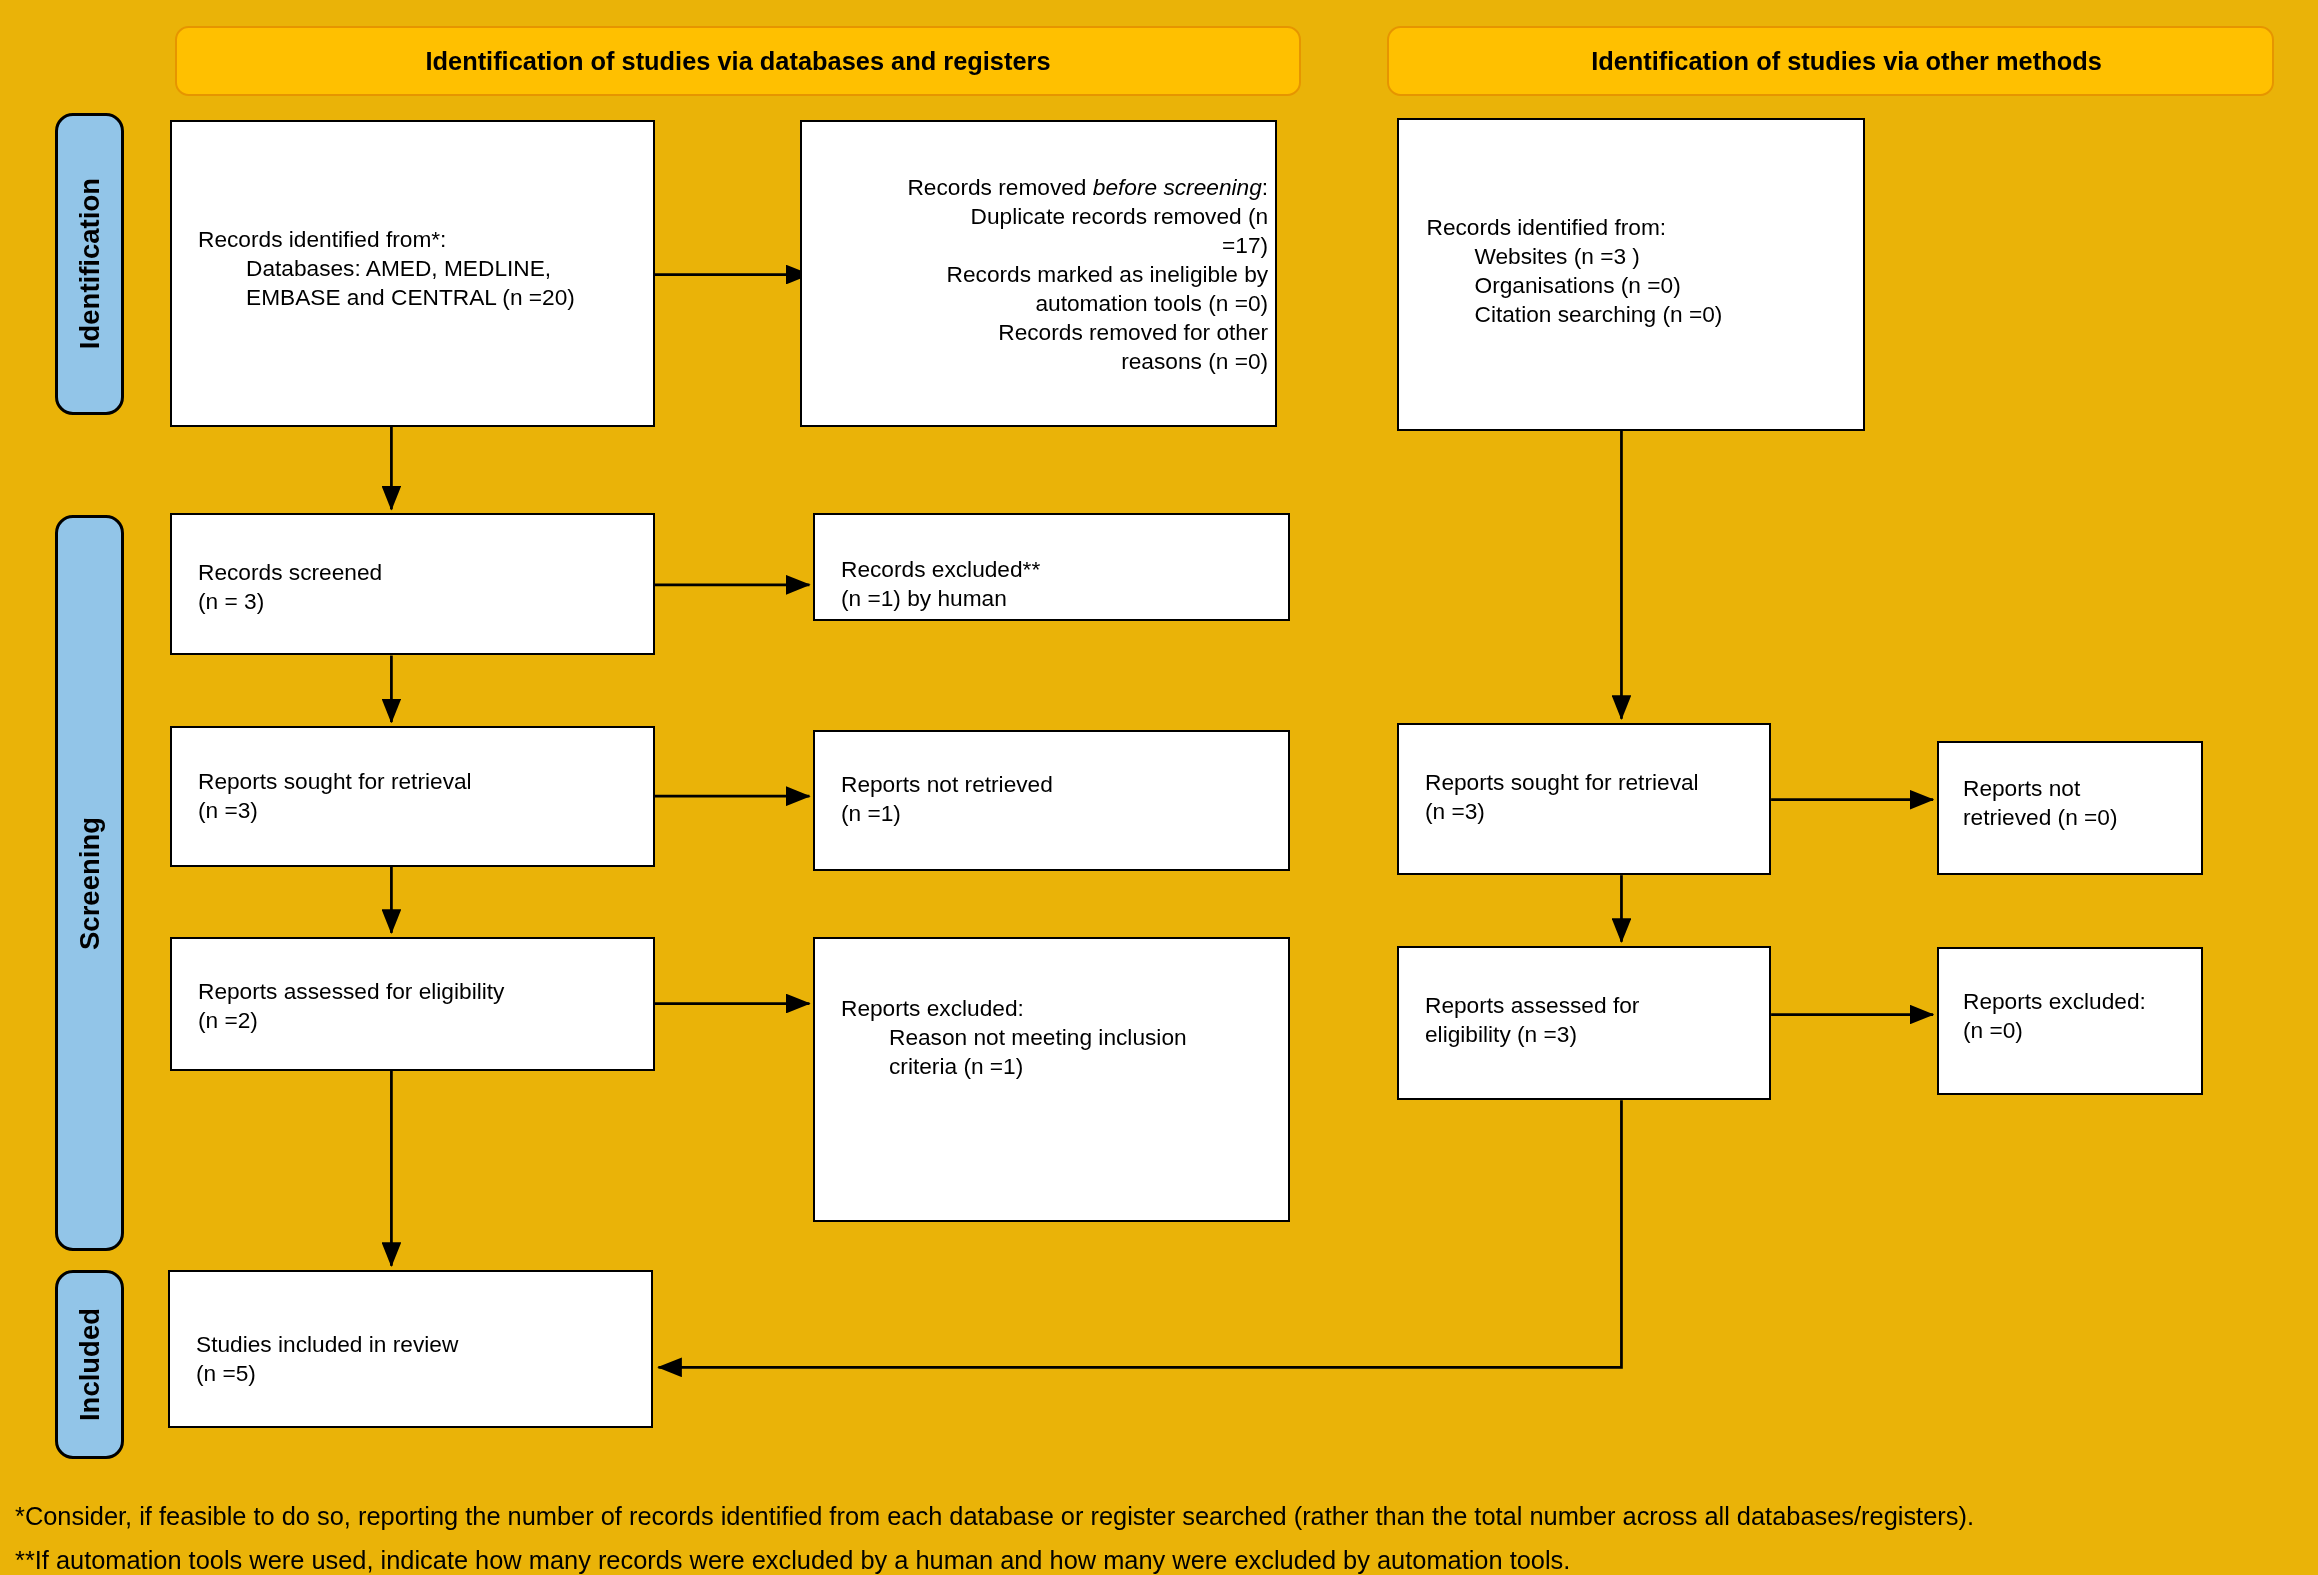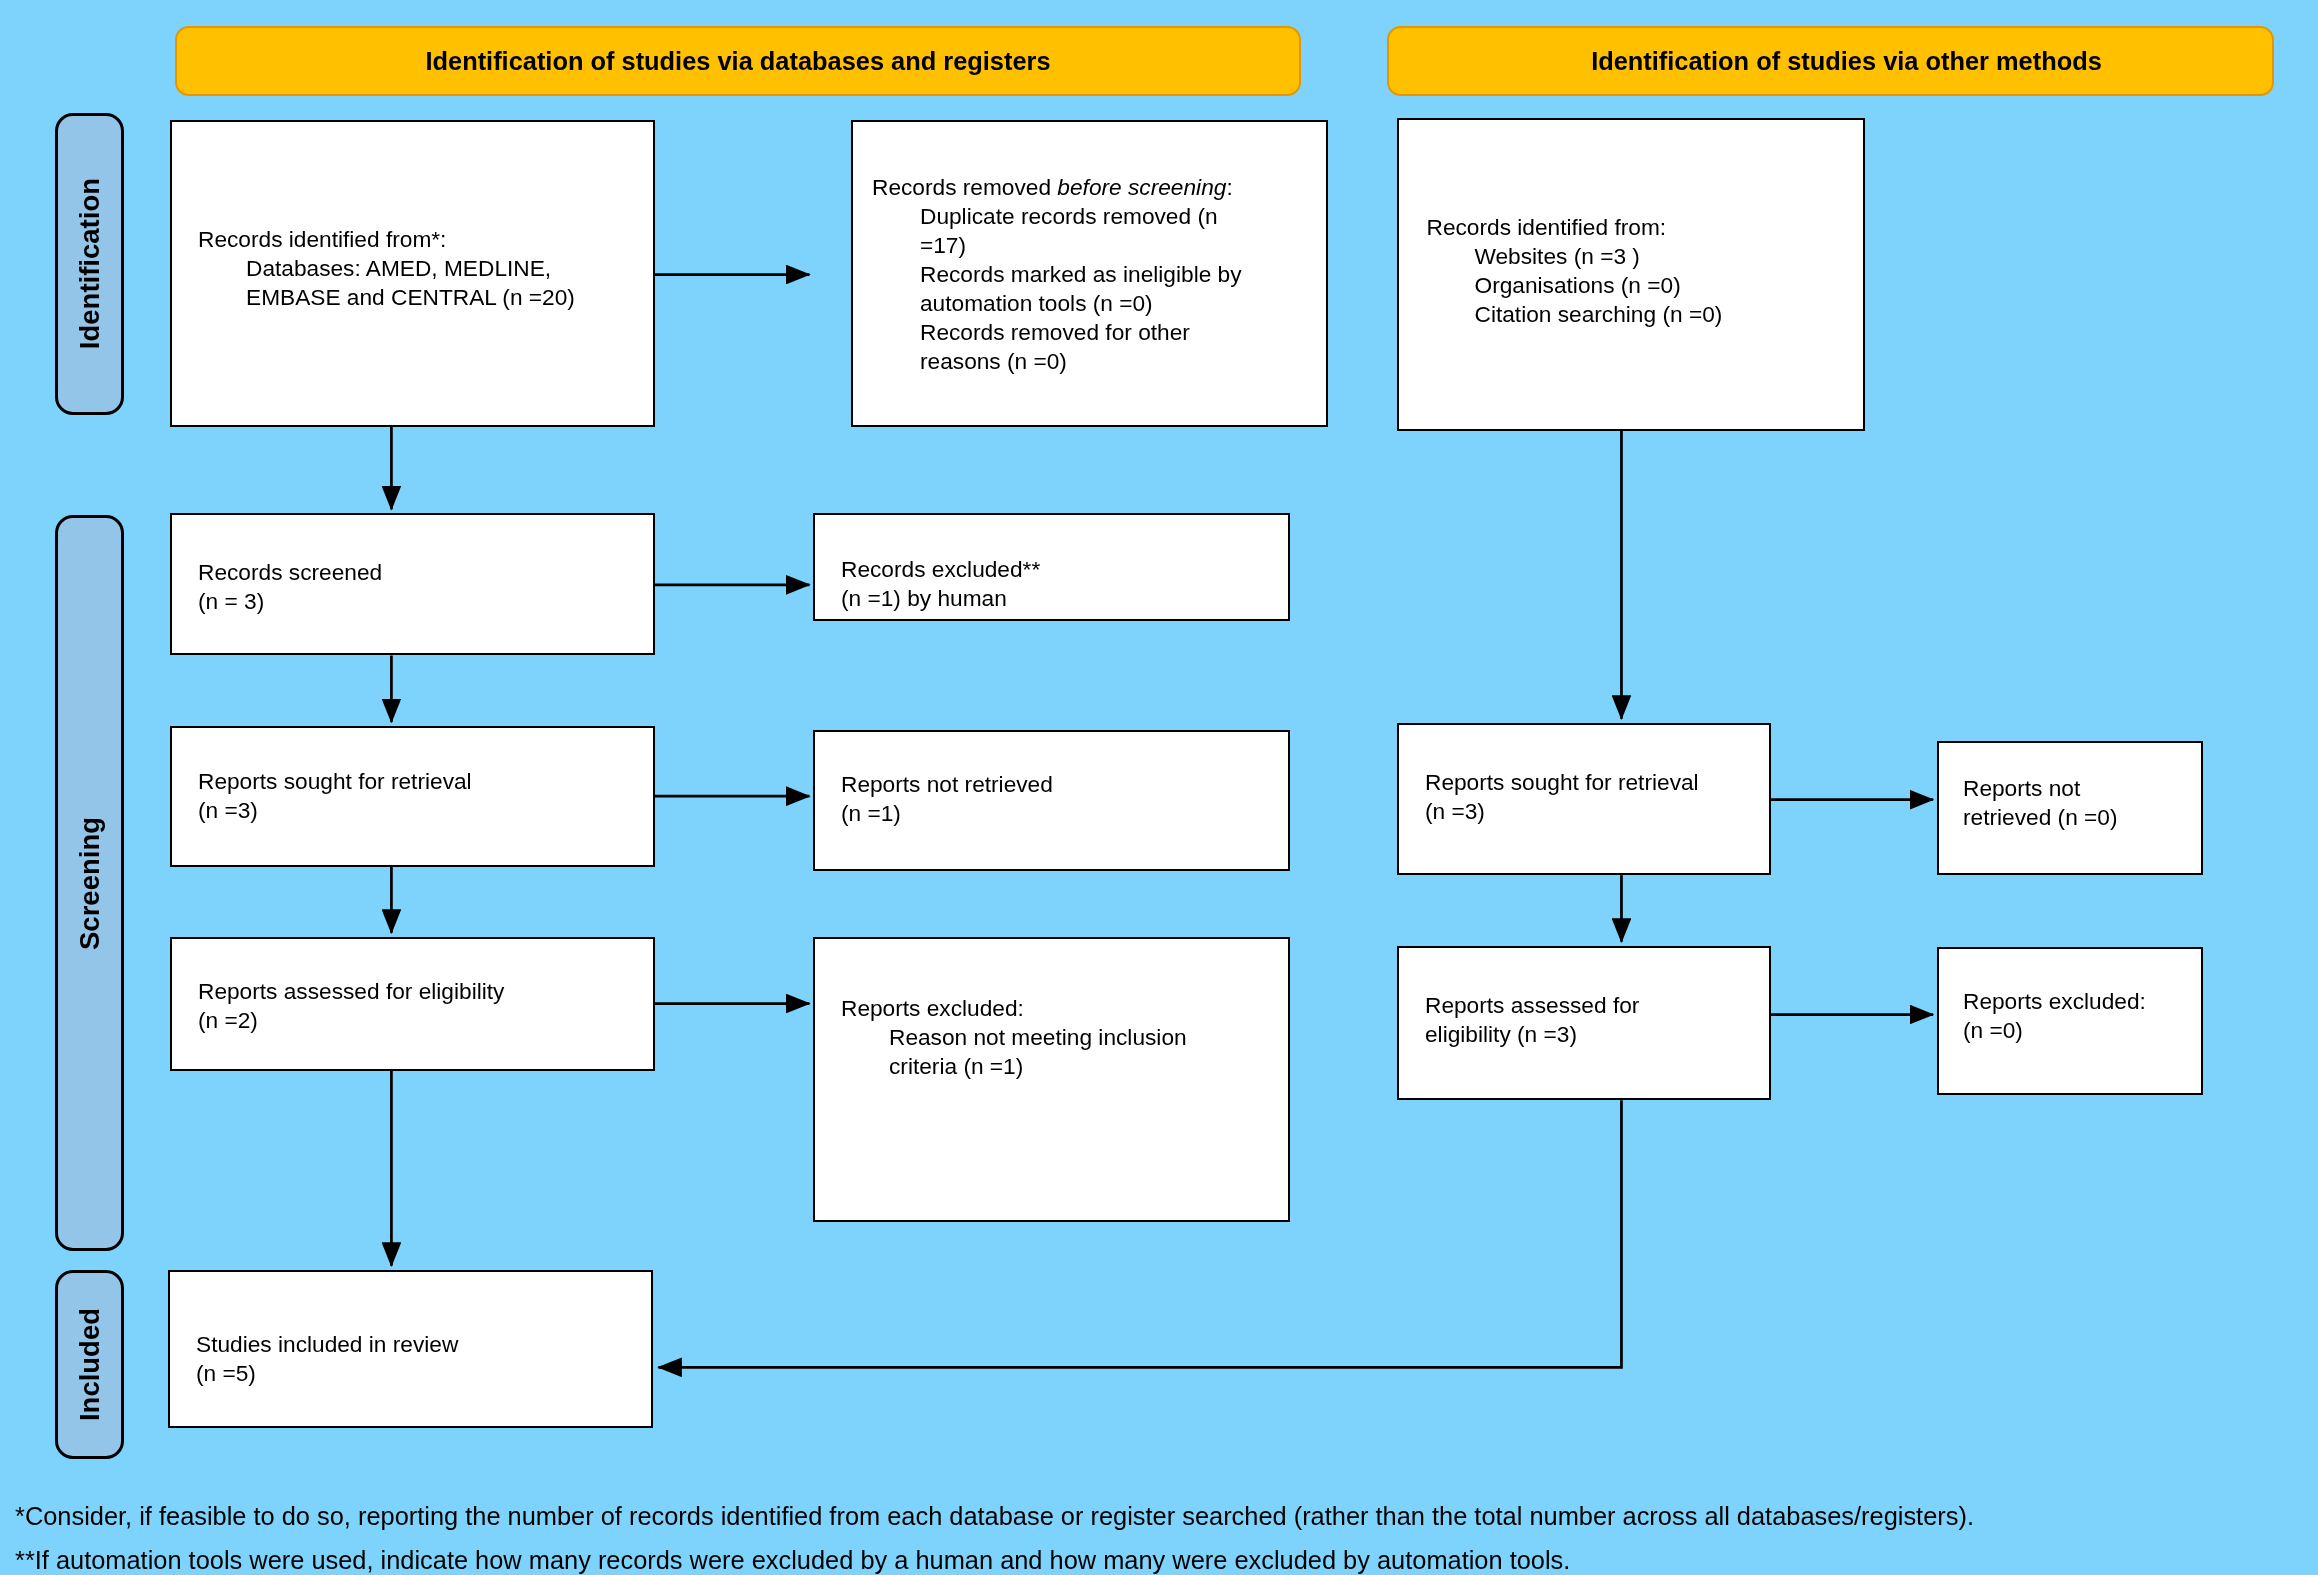--- a/index.html
+++ b/index.html
@@ -1,19 +1,19 @@
 <!DOCTYPE html>
 <html style="--header-fill: #FFC000; --header-border: #E69500; --sidebar-fill: #92C5E8;font-size:11px"><head>
 <meta charset="utf-8">
 <style>
   html,body{margin:0;padding:0;background:#fff;}
   #canvas{
     position:relative;
     width:2319px;height:1576px;
-    background:#7dd3fc;
+    background:#eab308;
     font-family:"Liberation Sans", sans-serif;
     color:#000;
     overflow:hidden;
   }
   .col-header{
     position:absolute;
     height:70px;
     background:var(--header-fill,#FFC000);
     border:2.7px solid var(--header-border,#E69500);
     border-radius:13.7px;
@@ -113,21 +113,21 @@
     </div>
   <div class="box" style="left:170px;top:937px;width:485px;height:134px;padding:38px 20px 0 26px;">
       <div class="line"><span>Reports assessed for eligibility</span></div>
       <div class="line"><span>(n =2)</span></div>
     </div>
   <div class="box" style="left:168px;top:1270px;width:485px;height:158px;padding:58px 6.9px 0 26px;">
       <div class="line"><span>Studies included in review</span></div>
       <div class="line"><span>(n =5)</span></div>
     </div>
 
-  <div class="box" style="left:851px;top:120px;width:477px;height:307px;padding:51px 6.9px 0 19px;">
+  <div class="box" style="left:800px;top:120px;width:477px;height:307px;padding:51px 6.9px 0 19px;text-align:right;">
       <div class="line"><span>Records removed </span><span class="it">before screening</span><span>:</span></div>
       <div class="line ind"><span>Duplicate records removed (n</span></div>
       <div class="line ind"><span>=17)</span></div>
       <div class="line ind"><span>Records marked as ineligible by</span></div>
       <div class="line ind"><span>automation tools (n =0)</span></div>
       <div class="line ind"><span>Records removed for other</span></div>
       <div class="line ind"><span>reasons (n =0)</span></div>
     </div>
   <div class="box" style="left:813px;top:513px;width:477px;height:108px;padding:40px 6.9px 0 26px;">
       <div class="line"><span>Records excluded**</span></div>

